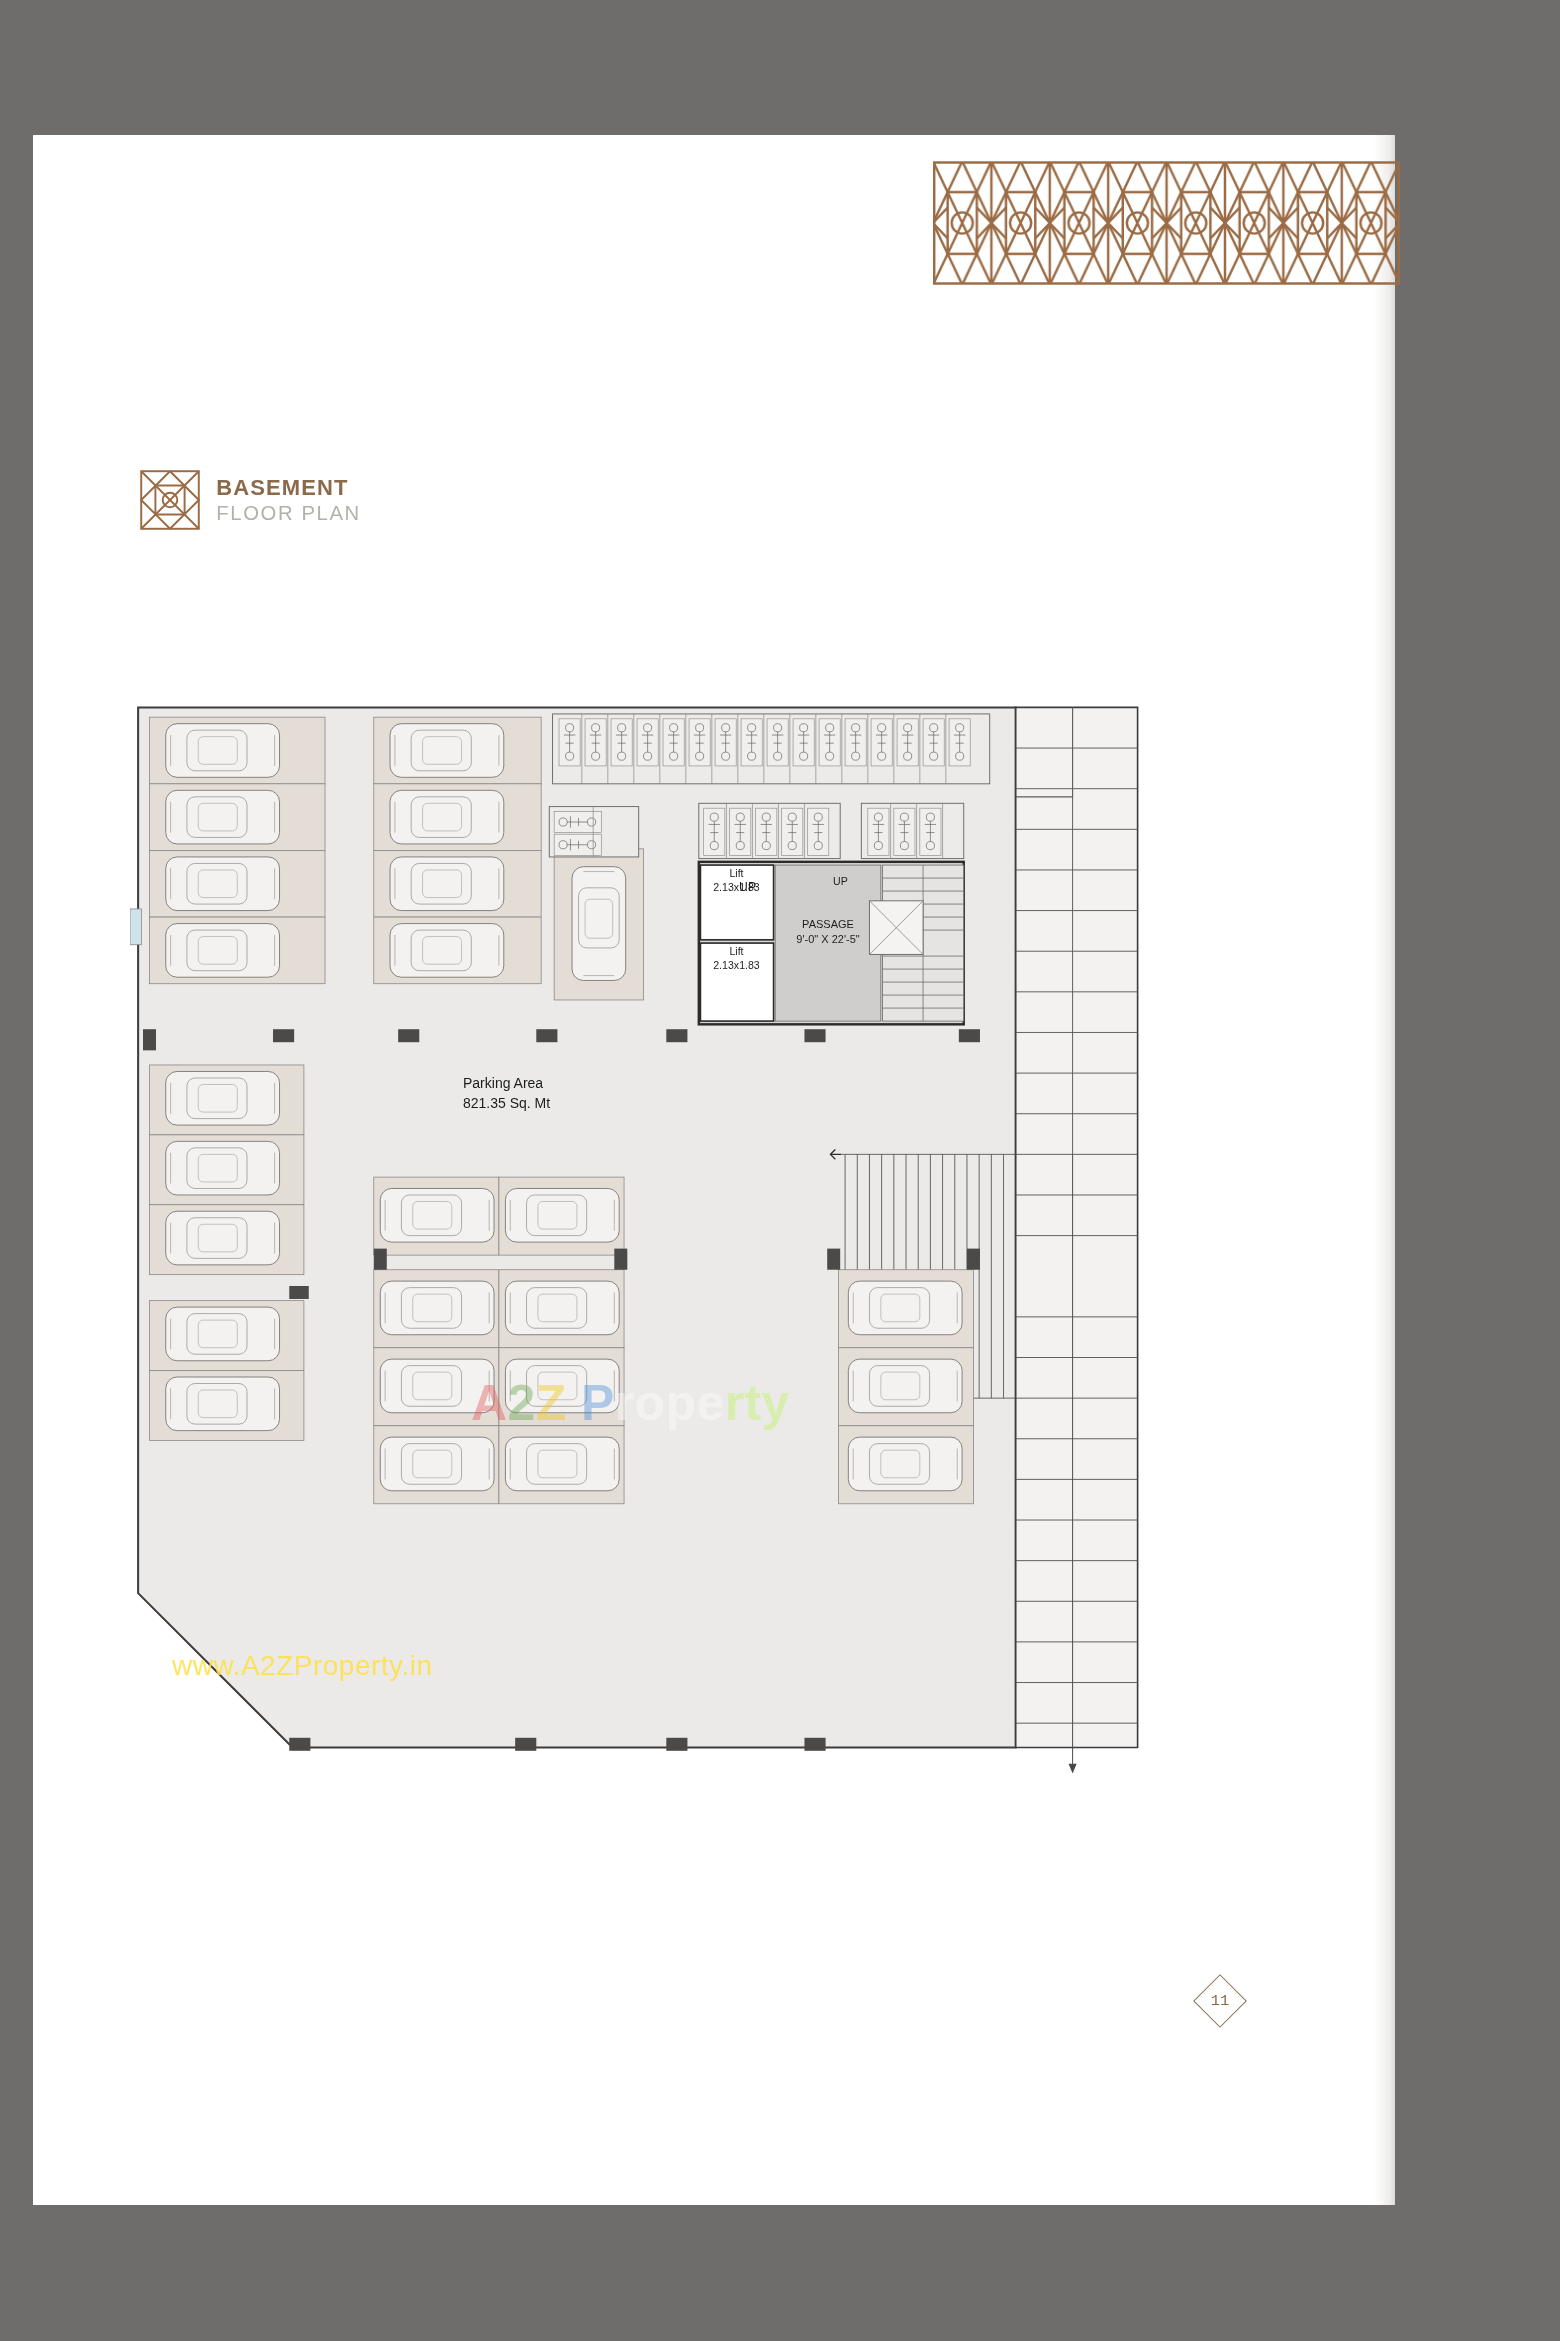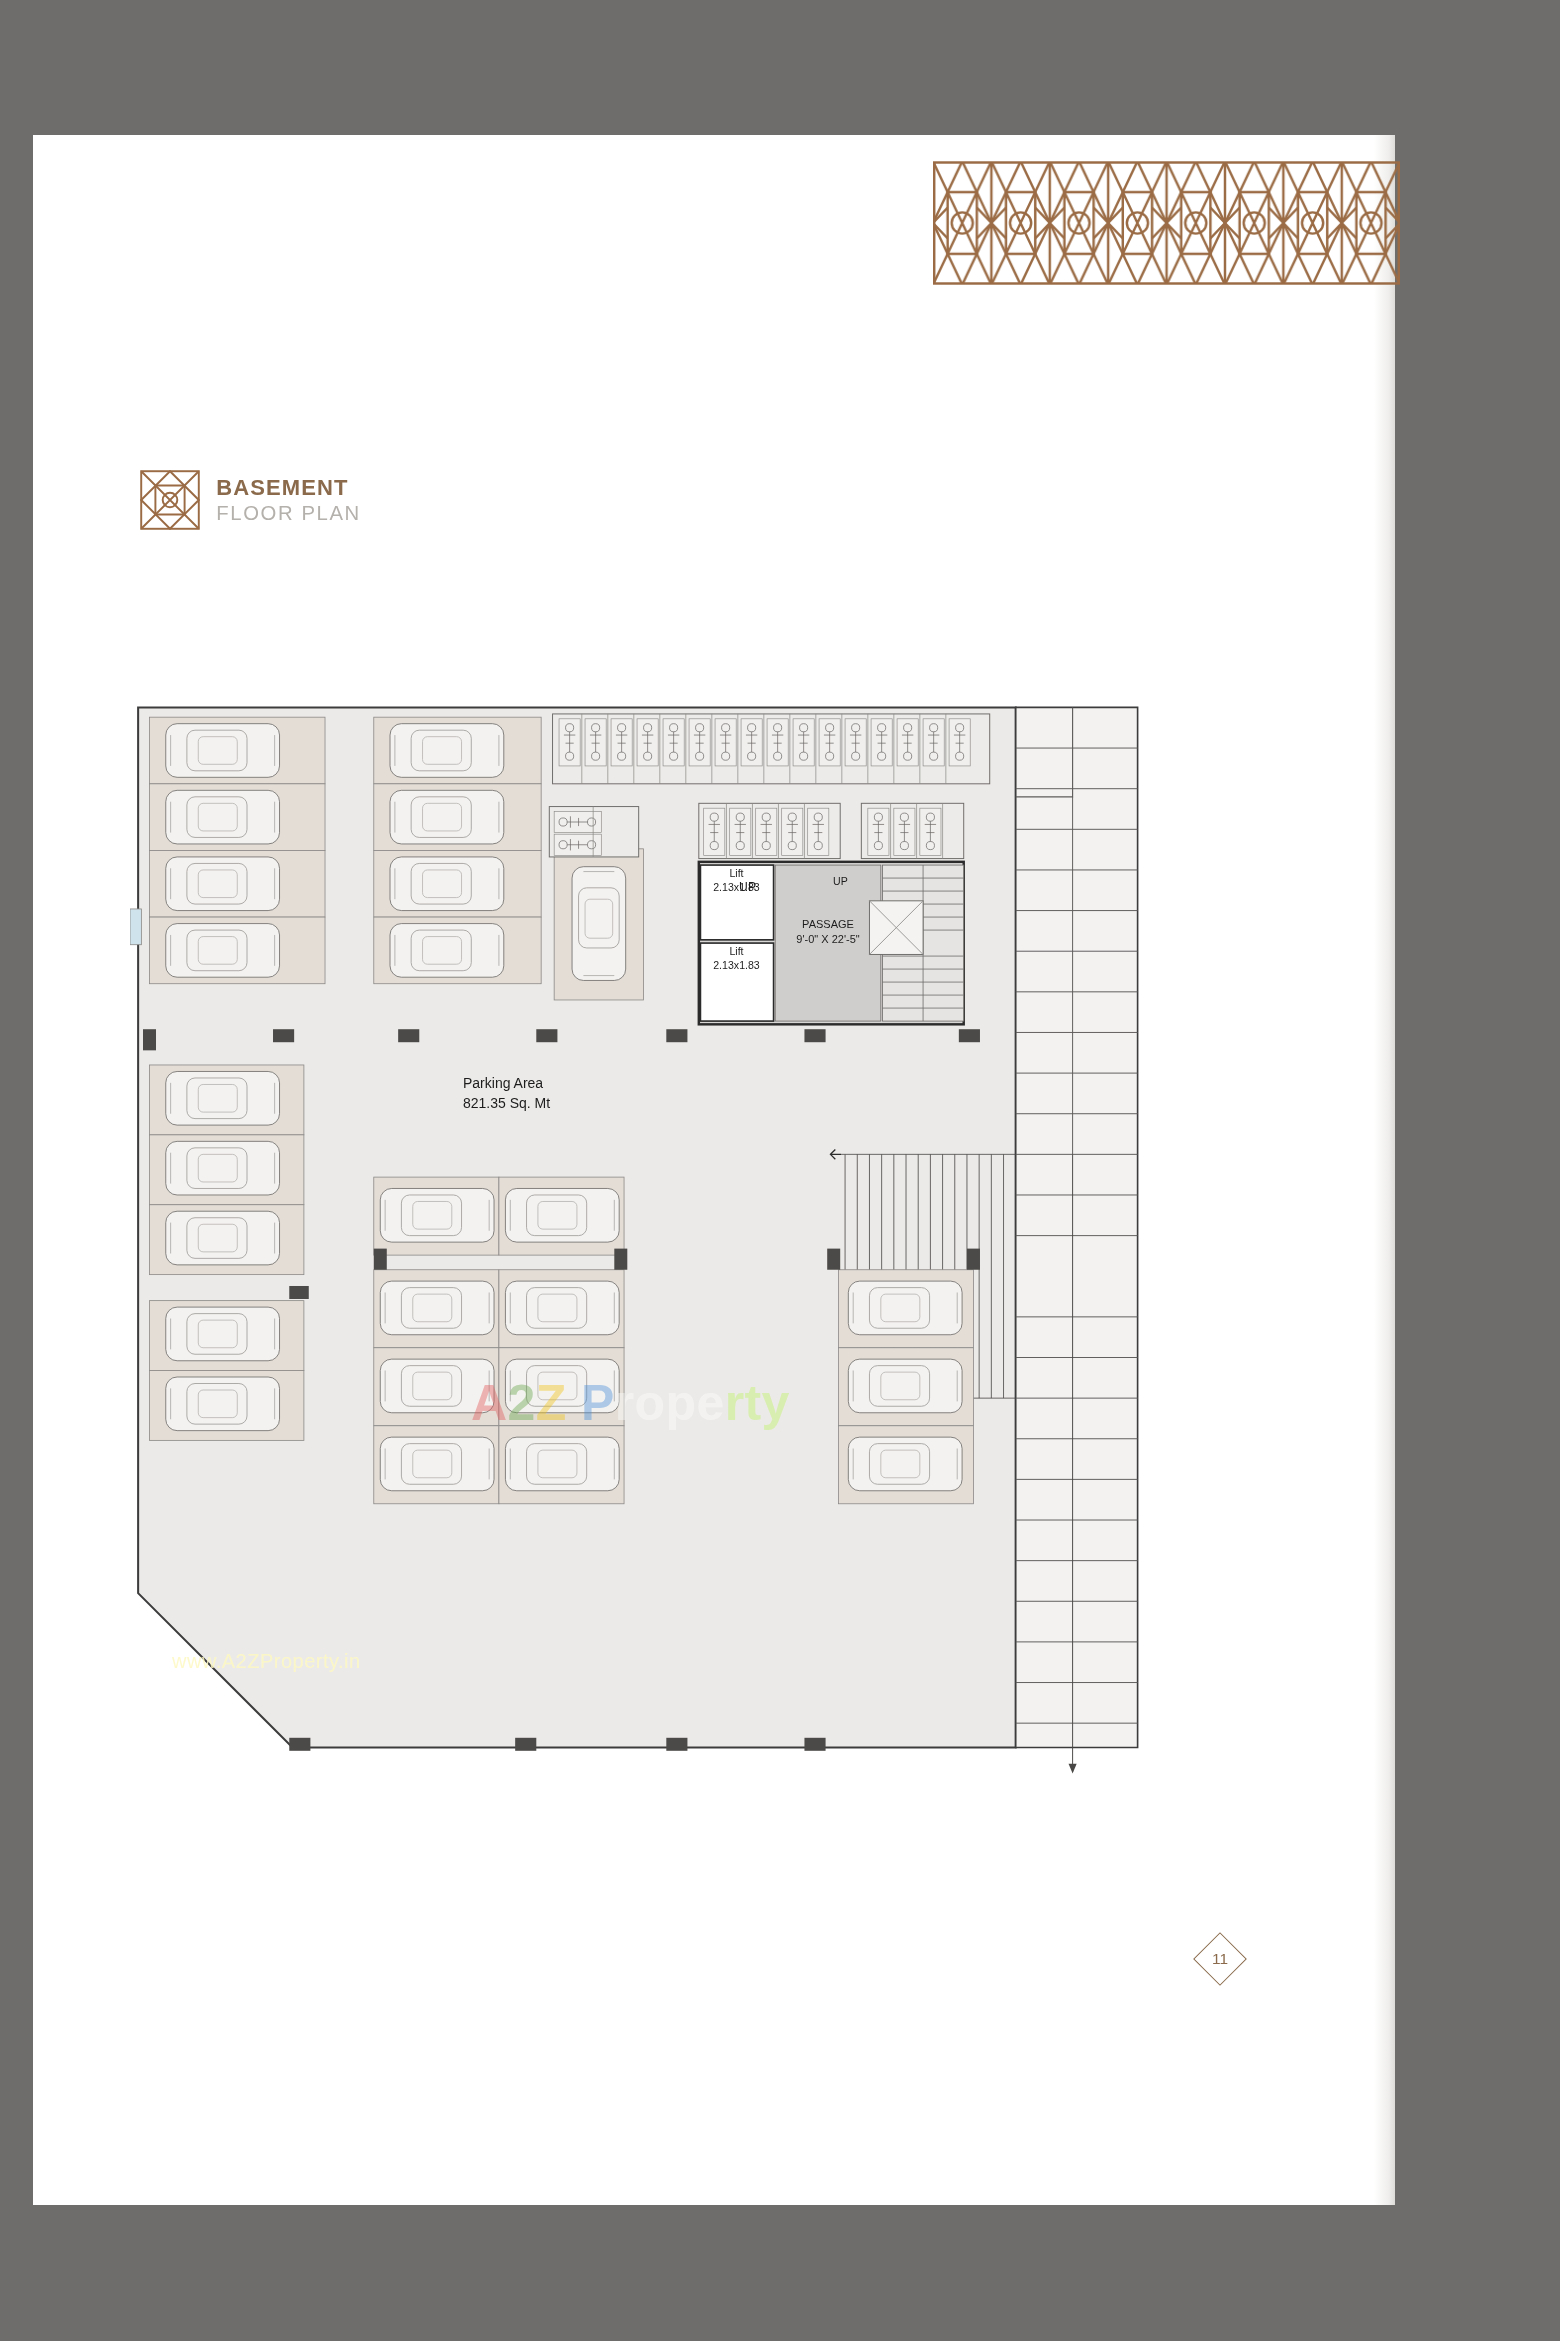--- a/index.html
+++ b/index.html
@@ -100,34 +100,35 @@
   .wm-main .a { color: #e25c5c; }
   .wm-main .two { color: #6aa84f; }
   .wm-main .z { color: #f0c419; }
   .wm-main .p1 { color: #4a90d9; }
   .wm-main .rop { color: #ffffff; }
   .wm-main .rty { color: #bef264; text-align: center; }
   .wm-sub {
     position: absolute;
     left: 172px;
     top: 1650px;
-    font-size: 20px;
-    color: #fef9c3;
+    font-size: 28px;
+    color: #fde047;
     letter-spacing: 0.5px;
     opacity: 0.85;
     pointer-events: none;
   }
 
   
   .page-no {
     position: absolute;
     left: 1195px;
-    top: 1934px;
+    top: 1976px;
     width: 50px;
     height: 50px;
+    font-family: Liberation Mono, monospace;
   }
   .page-no .diamond {
     position: absolute;
     left: 5.7px; top: 5.7px;
     width: 36px; height: 36px;
     border: 1.2px solid #8a6a4b;
     transform: rotate(45deg);
   }
   .page-no .num {
     position: absolute;

